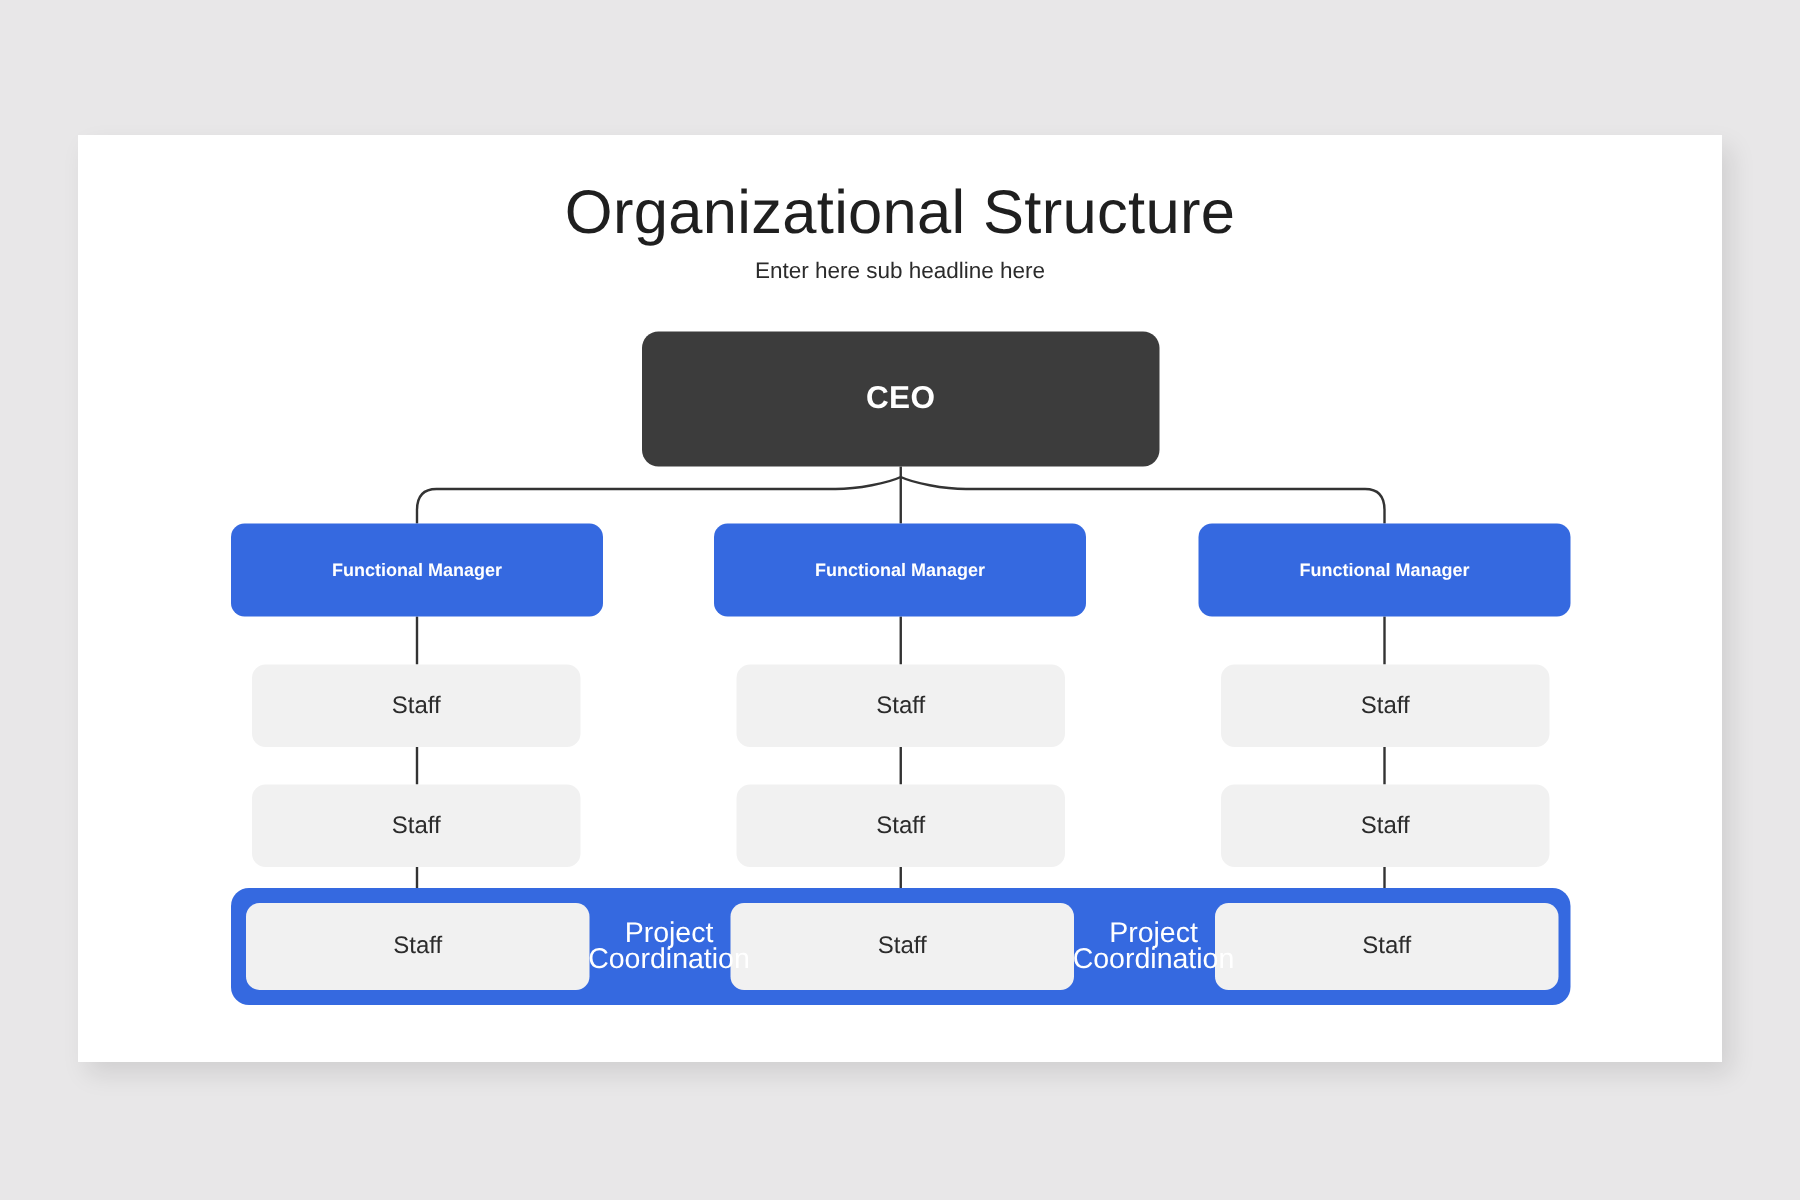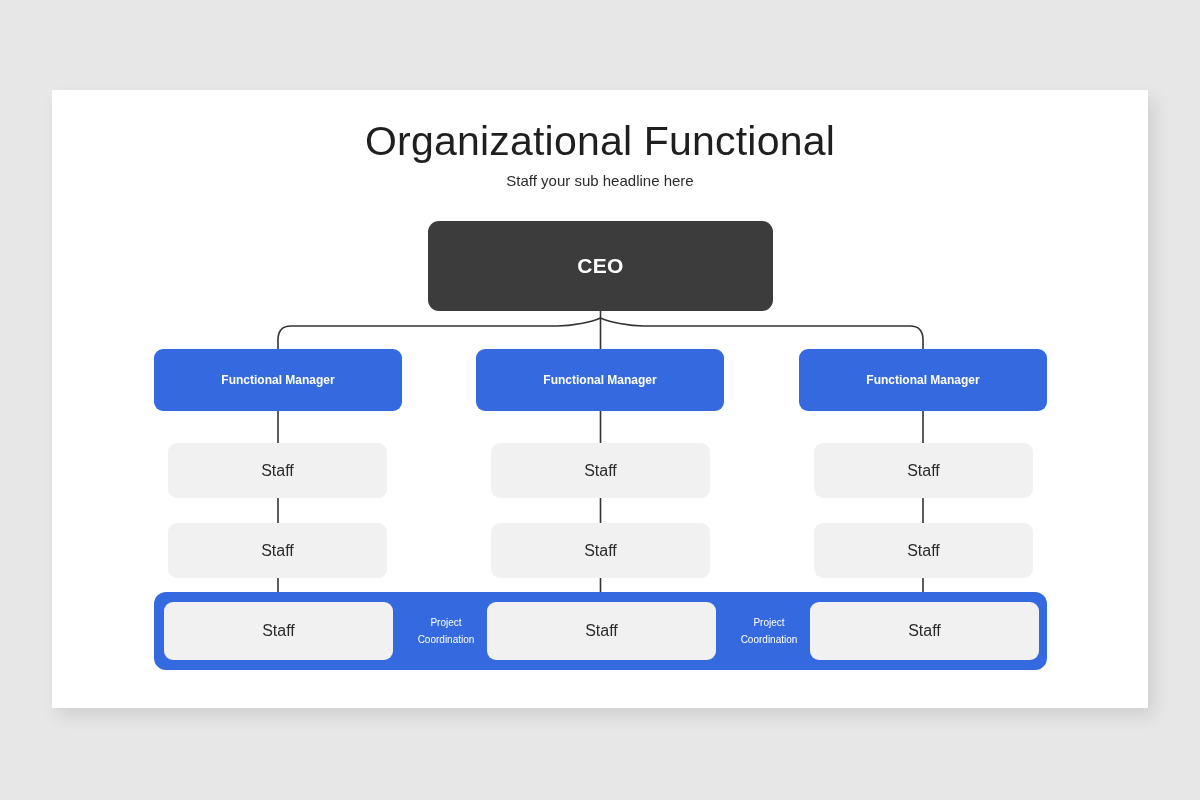--- a/index.html
+++ b/index.html
@@ -144,35 +144,35 @@
   .coordination-label {
     position: absolute;
     top: 512px;
     width: 98px;
     height: 58px;
     display: flex;
     align-items: center;
     justify-content: center;
     text-align: center;
     color: #ffffff;
-    font-size: 10px;
+    font-size: 19px;
     font-weight: 400;
     line-height: 17px;
   }
   #coordination-label-1 { left: 345px; }
   #coordination-label-2 { left: 668px; }
 </style>
 </head>
 <body>
 
 <div id="slide-card">
 
-  <div id="page-title">Organizational Functional</div>
-
-  <div id="page-subtitle">Staff your sub headline here</div>
+  <div id="page-title">Organizational Structure</div>
+
+  <div id="page-subtitle">Enter here sub headline here</div>
 
   <div id="org-chart">
 
     <svg id="connector-layer" width="1096" height="618" viewBox="0 0 1096 618">
       <g fill="none" stroke="#333333" stroke-width="1.6">
 
         <path d="M548.5 221 L548.5 228"></path>
 
         <path d="M548.5 228 C 540 232, 520 236, 505 236 L 239 236 C 230 236, 226 241, 226 250 L 226 259"></path>
 

